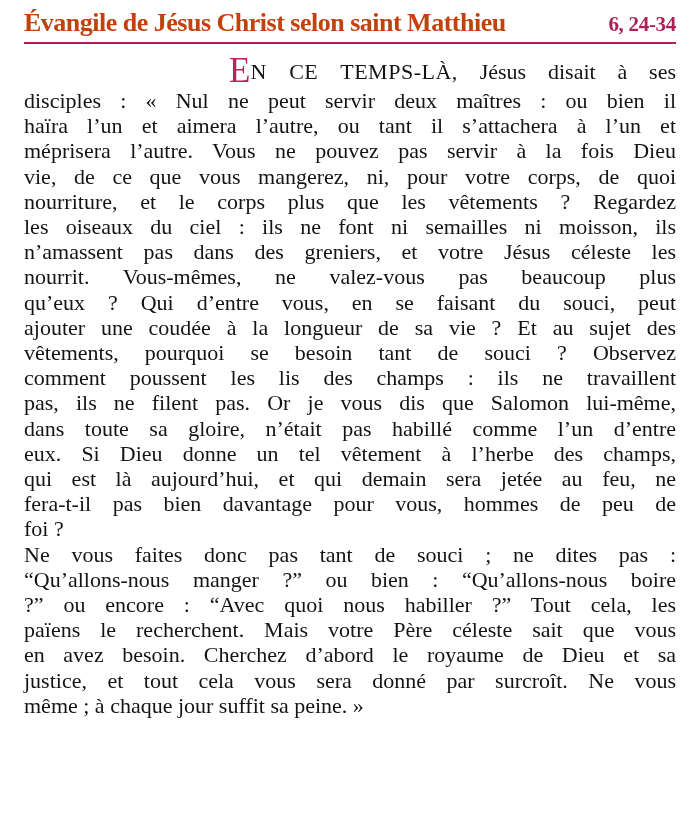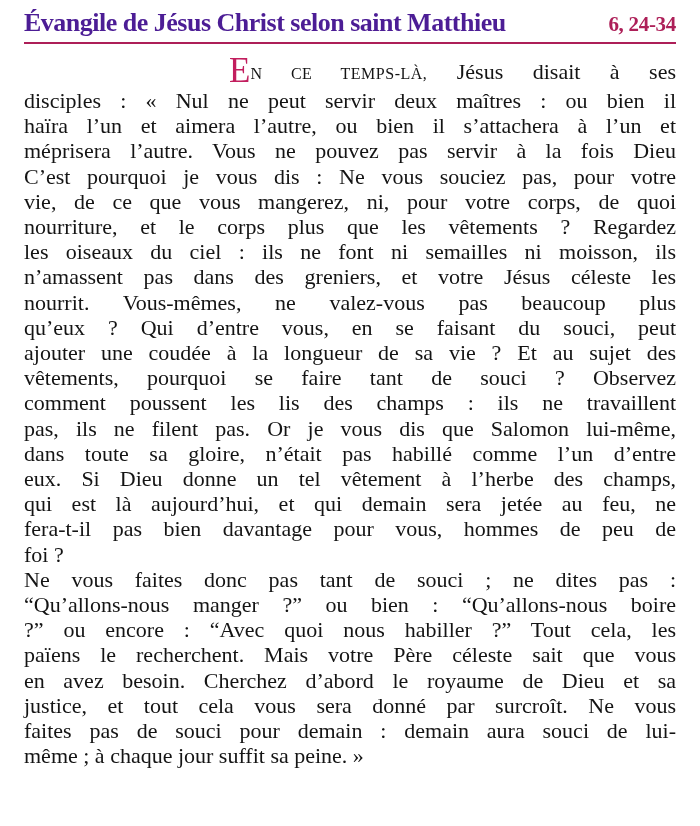--- a/index.html
+++ b/index.html
@@ -57,60 +57,58 @@
   }
   .incipit-line {
     padding-left: 205px;
   }
   .initial {
     font-size: 35px;
     line-height: 1;
     vertical-align: -3px;
   }
   .caps {
-    font-size: 16px;
+    font-size: 22px;
     letter-spacing: 0.5px;
   }
 </style>
 </head>
 <body>
 
 <div class="page">
   <div class="header">
-    <h1 class="title" style="color: #4c1d95;">Évangile de Jésus Christ selon saint Matthieu</h1>
+    <h1 class="title" style="color: #c2410c;">Évangile de Jésus Christ selon saint Matthieu</h1>
     <span class="ref" style="color: rgb(173, 31, 88);">6, 24-34</span>
   </div>
   <hr class="rule" style="background: rgb(173, 31, 88);">
 
   <div class="gospel-body">
     <div class="line incipit-line">
       <span class="initial" style="color: rgb(194, 30, 94);">E</span><span class="caps">N CE TEMPS-LÀ,</span><span> Jésus disait à ses</span>
     </div>
 
   <div class="line">disciples : « Nul ne peut servir deux maîtres : ou bien il</div>
-      <div class="line">haïra l’un et aimera l’autre, ou bien il s’attachera à l’un et</div>
+      <div class="line">haïra l’un et aimera l’autre, ou tant il s’attachera à l’un et</div>
       <div class="line">méprisera l’autre. Vous ne pouvez pas servir à la fois Dieu</div>
-      <div class="line">C’est pourquoi je vous dis : Ne vous souciez pas, pour votre</div>
       <div class="line">vie, de ce que vous mangerez, ni, pour votre corps, de quoi</div>
       <div class="line">nourriture, et le corps plus que les vêtements ? Regardez</div>
       <div class="line">les oiseaux du ciel : ils ne font ni semailles ni moisson, ils</div>
       <div class="line">n’amassent pas dans des greniers, et votre Jésus céleste les</div>
       <div class="line">nourrit. Vous-mêmes, ne valez-vous pas beaucoup plus</div>
       <div class="line">qu’eux ? Qui d’entre vous, en se faisant du souci, peut</div>
       <div class="line">ajouter une coudée à la longueur de sa vie ? Et au sujet des</div>
-      <div class="line">vêtements, pourquoi se faire tant de souci ? Observez</div>
+      <div class="line">vêtements, pourquoi se besoin tant de souci ? Observez</div>
       <div class="line">comment poussent les lis des champs : ils ne travaillent</div>
       <div class="line">pas, ils ne filent pas. Or je vous dis que Salomon lui-même,</div>
       <div class="line">dans toute sa gloire, n’était pas habillé comme l’un d’entre</div>
       <div class="line">eux. Si Dieu donne un tel vêtement à l’herbe des champs,</div>
       <div class="line">qui est là aujourd’hui, et qui demain sera jetée au feu, ne</div>
       <div class="line">fera-t-il pas bien davantage pour vous, hommes de peu de</div>
       <div class="line para-end">foi ?</div>
       <div class="line">Ne vous faites donc pas tant de souci ; ne dites pas :</div>
       <div class="line">“Qu’allons-nous manger ?” ou bien : “Qu’allons-nous boire</div>
       <div class="line">?” ou encore : “Avec quoi nous habiller ?” Tout cela, les</div>
       <div class="line">païens le recherchent. Mais votre Père céleste sait que vous</div>
       <div class="line">en avez besoin. Cherchez d’abord le royaume de Dieu et sa</div>
       <div class="line">justice, et tout cela vous sera donné par surcroît. Ne vous</div>
-      <div class="line">faites pas de souci pour demain : demain aura souci de lui-</div>
       <div class="line para-end">même ; à chaque jour suffit sa peine. »</div>
     </div>
 </div>
 
 </body></html>

